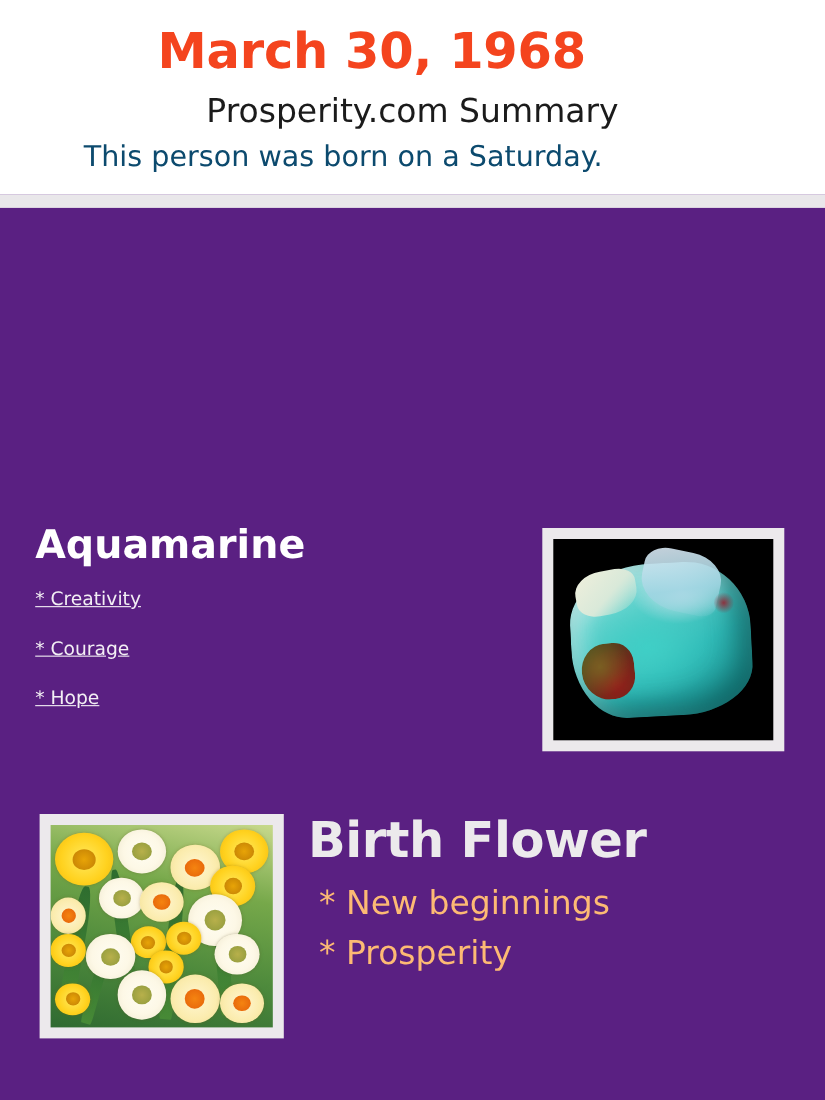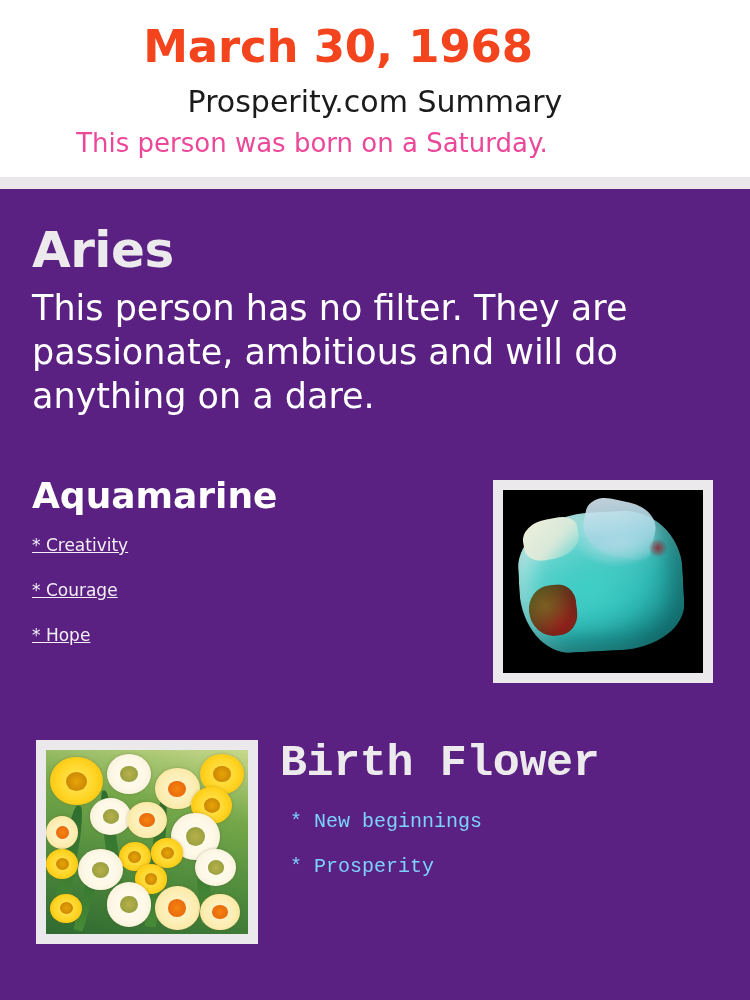--- a/index.html
+++ b/index.html
@@ -58,21 +58,21 @@
     white-space: nowrap;
   }
   .header-weekday {
     position: absolute;
     left: 0;
     top: 127px;
     width: 624px;
     font-size: 26px;
     line-height: 32px;
     font-weight: normal;
-    color: #ec4899;
+    color: #0c4a6e;
     white-space: nowrap;
   }
   .header-divider {
     position: absolute;
     left: 0;
     top: 177px;
     width: 750px;
     height: 12px;
     background: #e9e7ea;
   }
@@ -266,21 +266,20 @@
     position: absolute;
     background: linear-gradient(180deg, #2e6d2f 0%, #478a36 100%);
     border-radius: 40% 40% 10% 10%;
   }
 
   .birthflower-text {
     position: absolute;
     left: 280px;
     top: 737px;
     width: 460px;
-    font-family: Liberation Mono, monospace;
   }
   .bf-title {
     font-size: 45px;
     line-height: 54px;
     font-weight: bold;
     color: #eceaec;
     margin: 0;
     letter-spacing: -0.4px;
     white-space: nowrap;
   }
@@ -291,44 +290,40 @@
     color: #ffffff;
     margin: 0;
     white-space: nowrap;
   }
   .bf-list {
     list-style: none;
     margin: 8px 0 0 0;
     padding: 0;
   }
   .bf-list li {
-    font-size: 20px;
+    font-size: 30px;
     line-height: 45px;
     font-weight: normal;
-    color: #7dd3fc;
+    color: #fdba74;
     white-space: nowrap;
     padding-left: 10px;
   }
 </style>
 </head>
 <body>
 
 <div class="card">
 
   <div class="header">
     <div class="header-date">March 30, 1968</div>
     <div class="header-site">Prosperity.com Summary</div>
     <div class="header-weekday">This person was born on a Saturday.</div>
   </div>
   <div class="header-divider"></div>
 
-  <div class="zodiac">
-    <div class="zodiac-title">Aries</div>
-    <div class="zodiac-desc">This person has no filter. They are passionate, ambitious and will do anything on a dare.</div>
-  </div>
 
   <div class="birthstone">
     <div class="section-subtitle">Aquamarine</div>
     <ul class="trait-list">
       <li>* Creativity</li>
       <li>* Courage</li>
       <li>* Hope</li>
     </ul>
   </div>
 

